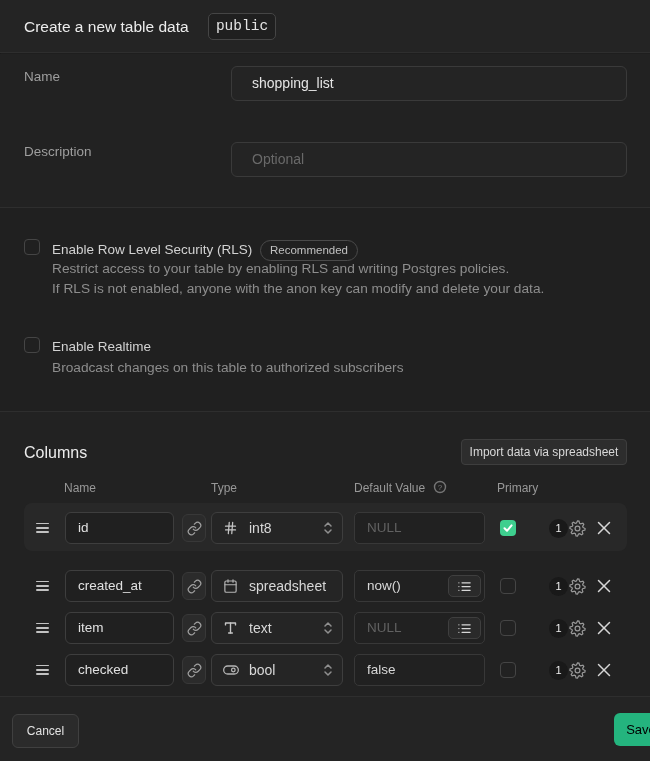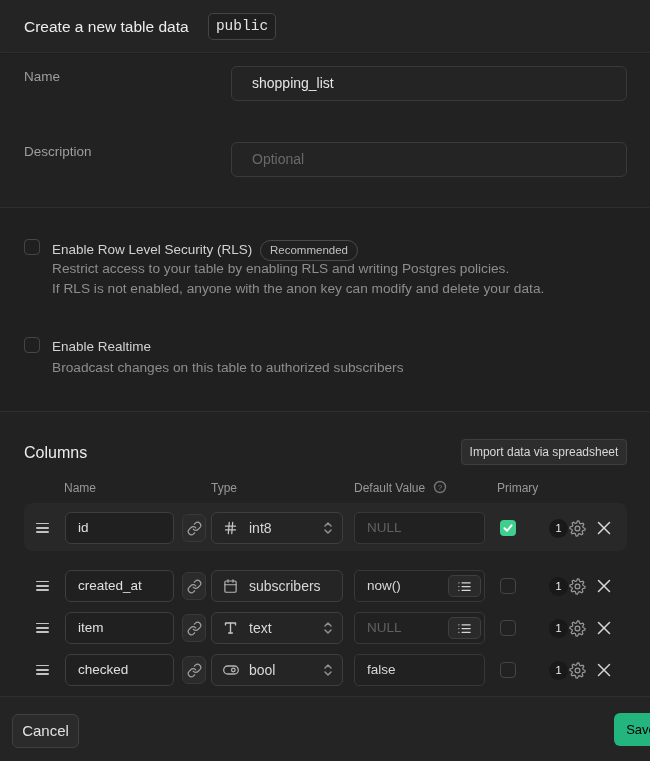--- a/index.html
+++ b/index.html
@@ -32,21 +32,21 @@
   .lnk{width:24px;background:#2b2b2b;border:1px solid #383838;border-radius:6px;display:flex;align-items:center;justify-content:center;}
   .sel{width:132px;background:#252525;border:1px solid #3e3e3e;border-radius:6px;font-size:14px;color:#d8d8d8;}
   .dfl{width:131px;background:#212121;border:1px solid #383838;border-radius:5px;font-size:13.5px;color:#d8d8d8;padding-left:12px;}
   .dfl.ph{color:#616161;}
   .listbtn{position:absolute;right:3px;top:50%;transform:translateY(-50%);width:33px;height:22px;background:#2a2a2a;
     border:1px solid #3f3f3f;border-radius:5px;display:flex;align-items:center;justify-content:center;}
   .gcb{width:16px;height:16px;border-radius:4px;background:#3ecf8e;display:flex;align-items:center;justify-content:center;}
   .onebadge{width:19px;height:19px;border-radius:50%;background:#191919;color:#ededed;font-size:11px;-webkit-font-smoothing:antialiased;
     display:flex;align-items:center;justify-content:center;}
   .btn-cancel{left:12px;top:714px;width:67px;height:34px;background:#2b2b2b;border:1px solid #404040;border-radius:6px;
-    font-size:15px;color:#e2e2e2;text-align:center;line-height:32px;}
+    font-size:12px;color:#e2e2e2;text-align:center;line-height:32px;}
   .btn-save{left:585px;top:713px;width:54px;height:33px;background:#24b47e;border-radius:6px;
     font-size:13px;color:#000000;text-align:center;line-height:33px;margin-left:29px;}
   .drag{width:13px;}
   .drag div{height:1.4px;background:#c2c2c2;margin-bottom:2.8px;border-radius:1px;}
   .drag div:last-child{margin-bottom:0;}
 </style>
 </head>
 <body>
 <div class="wrap">
   <div class="abs sec-body1"></div>
@@ -142,21 +142,21 @@
     </div>
   <div class="abs sel" style="left:211px;top:570px;height:32px;">
       <span style="position:absolute;left:11px;top:50%;transform:translateY(-50%);display:flex;align-items:center;">
         <svg width="15" height="15" viewBox="0 0 24 24" fill="none" stroke="#b5b5b5" stroke-width="1.9" stroke-linecap="round" stroke-linejoin="round">
           <rect x="3" y="4" width="18" height="18" rx="2"></rect>
           <line x1="16" y1="2" x2="16" y2="6"></line>
           <line x1="8" y1="2" x2="8" y2="6"></line>
           <line x1="3" y1="10" x2="21" y2="10"></line>
         </svg>
       </span>
-      <span style="position:absolute;left:37px;top:50%;transform:translateY(-50%);">subscribers</span>
+      <span style="position:absolute;left:37px;top:50%;transform:translateY(-50%);">spreadsheet</span>
     </div>
   <div class="abs dfl" style="left:354px;top:570px;height:32px;line-height:30px;">now()<span class="listbtn">
         <svg width="15" height="15" viewBox="0 0 24 24" fill="none" stroke="#d6d6d6" stroke-width="2" stroke-linecap="round">
           <line x1="8" y1="6" x2="21" y2="6"></line>
           <line x1="8" y1="12" x2="21" y2="12"></line>
           <line x1="8" y1="18" x2="21" y2="18"></line>
           <line x1="3" y1="6" x2="3.01" y2="6"></line>
           <line x1="3" y1="12" x2="3.01" y2="12"></line>
           <line x1="3" y1="18" x2="3.01" y2="18"></line>
         </svg>

